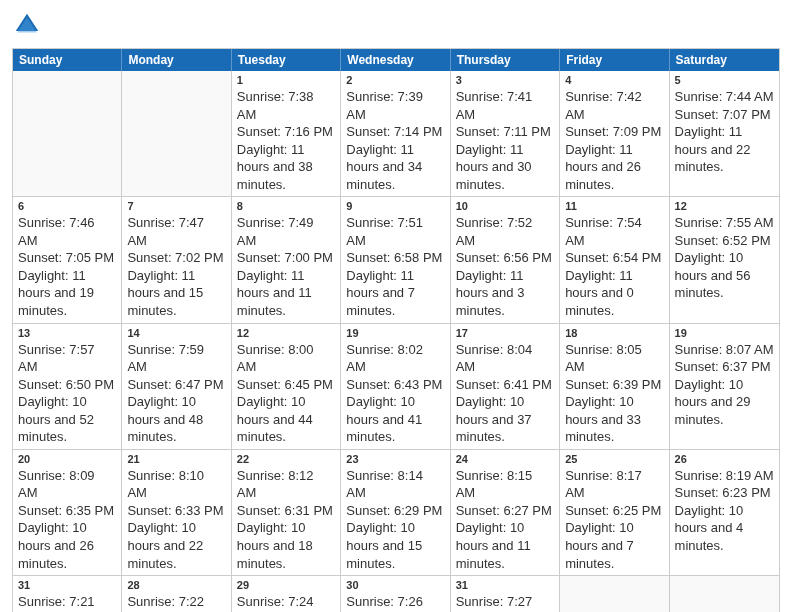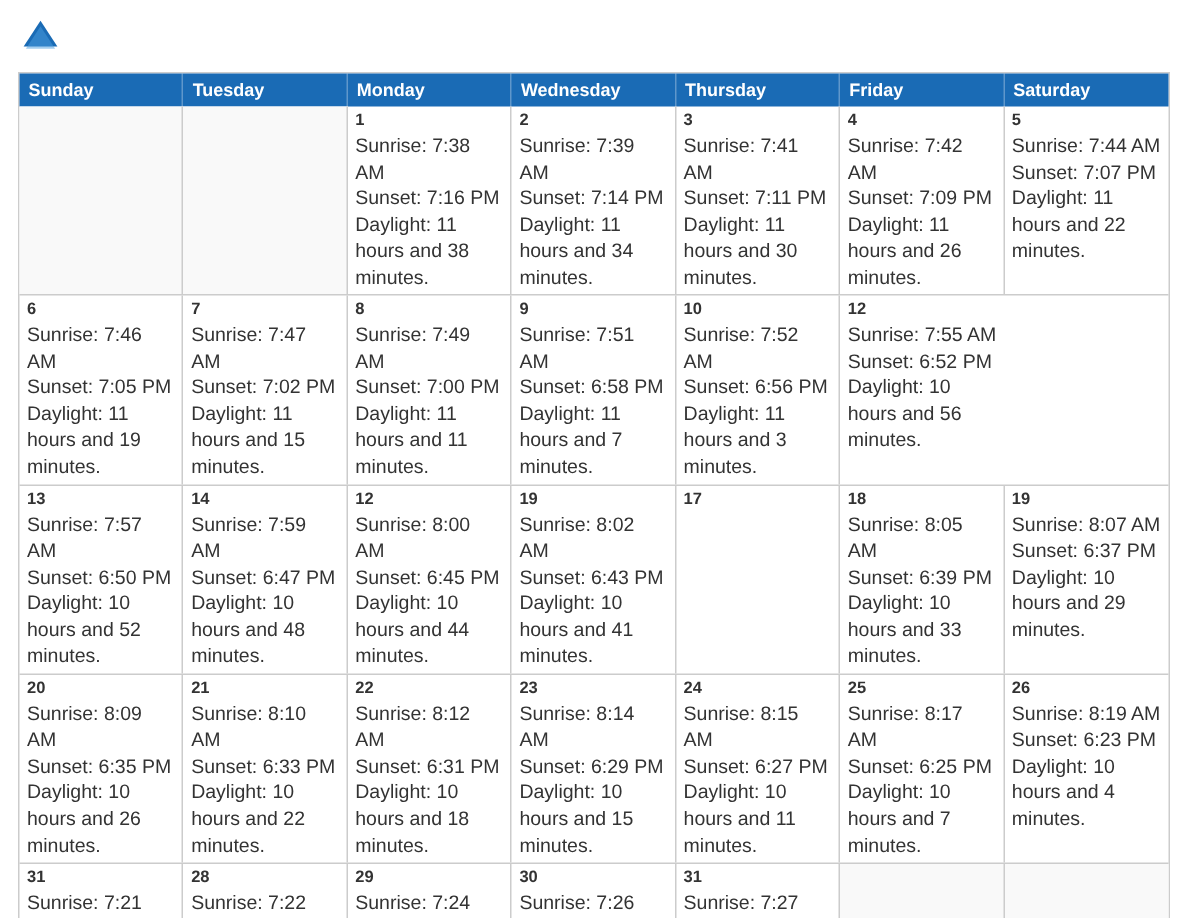--- a/index.html
+++ b/index.html
@@ -125,22 +125,22 @@
     </div>
     <div class="title-section">
       <div class="month-title"></div>
       <div class="location"></div>
     </div>
   </div>
 
   <div class="calendar">
     <div class="cal-header">
     <div class="cal-header-cell">Sunday</div>
+        <div class="cal-header-cell">Monday</div>
         <div class="cal-header-cell">Tuesday</div>
-        <div class="cal-header-cell">Monday</div>
         <div class="cal-header-cell">Wednesday</div>
         <div class="cal-header-cell">Thursday</div>
         <div class="cal-header-cell">Friday</div>
         <div class="cal-header-cell">Saturday</div>
       </div>
     <div class="cal-body">
     <div class="cal-row">
           <div class="cal-cell empty"></div>
           <div class="cal-cell empty"></div>
           <div class="cal-cell">
@@ -179,20 +179,24 @@
           </div>
           <div class="cal-cell">
             <div class="day-num">9</div>
             <div class="day-info">Sunrise: 7:51 AM<br>Sunset: 6:58 PM<br>Daylight: 11 hours and 7 minutes.</div>
           </div>
           <div class="cal-cell">
             <div class="day-num">10</div>
             <div class="day-info">Sunrise: 7:52 AM<br>Sunset: 6:56 PM<br>Daylight: 11 hours and 3 minutes.</div>
           </div>
           <div class="cal-cell">
+            <div class="day-num">11</div>
+            <div class="day-info">Sunrise: 7:54 AM<br>Sunset: 6:54 PM<br>Daylight: 11 hours and 0 minutes.</div>
+          </div>
+          <div class="cal-cell">
             <div class="day-num">12</div>
             <div class="day-info">Sunrise: 7:55 AM<br>Sunset: 6:52 PM<br>Daylight: 10 hours and 56 minutes.</div>
           </div>
         </div>
         <div class="cal-row">
           <div class="cal-cell">
             <div class="day-num">13</div>
             <div class="day-info">Sunrise: 7:57 AM<br>Sunset: 6:50 PM<br>Daylight: 10 hours and 52 minutes.</div>
           </div>
           <div class="cal-cell">
@@ -202,20 +206,21 @@
           <div class="cal-cell">
             <div class="day-num">12</div>
             <div class="day-info">Sunrise: 8:00 AM<br>Sunset: 6:45 PM<br>Daylight: 10 hours and 44 minutes.</div>
           </div>
           <div class="cal-cell">
             <div class="day-num">19</div>
             <div class="day-info">Sunrise: 8:02 AM<br>Sunset: 6:43 PM<br>Daylight: 10 hours and 41 minutes.</div>
           </div>
           <div class="cal-cell">
             <div class="day-num">17</div>
+            <div class="day-info">Sunrise: 8:04 AM<br>Sunset: 6:41 PM<br>Daylight: 10 hours and 37 minutes.</div>
           </div>
           <div class="cal-cell">
             <div class="day-num">18</div>
             <div class="day-info">Sunrise: 8:05 AM<br>Sunset: 6:39 PM<br>Daylight: 10 hours and 33 minutes.</div>
           </div>
           <div class="cal-cell">
             <div class="day-num">19</div>
             <div class="day-info">Sunrise: 8:07 AM<br>Sunset: 6:37 PM<br>Daylight: 10 hours and 29 minutes.</div>
           </div>
         </div>

